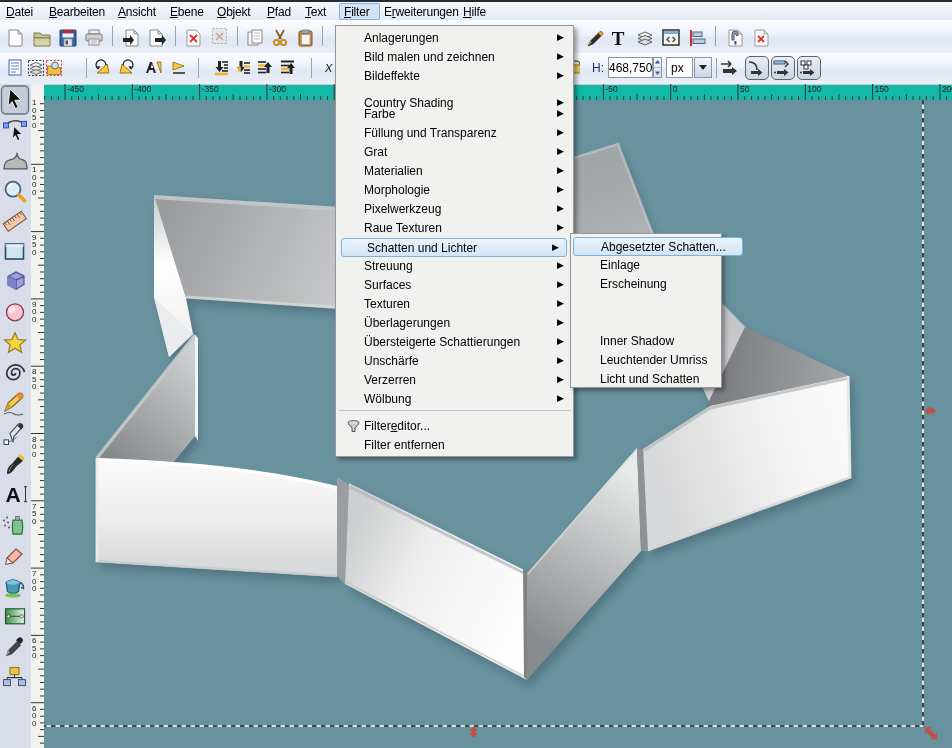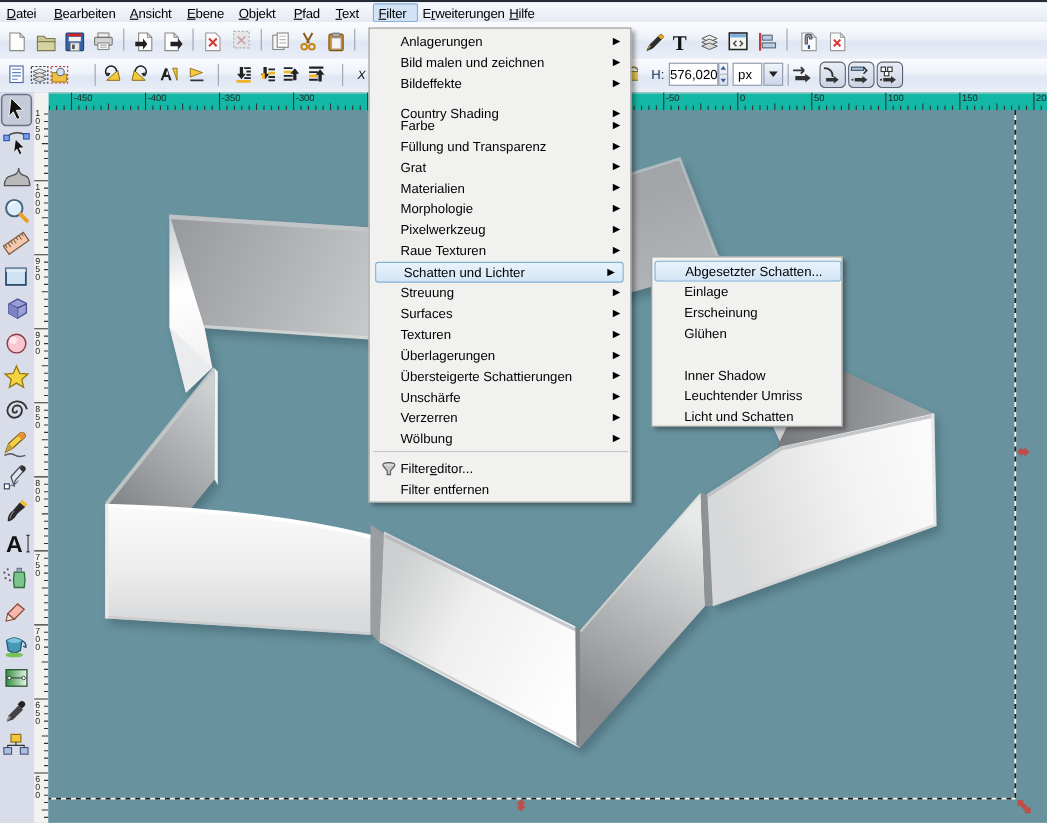--- a/index.html
+++ b/index.html
@@ -24,21 +24,21 @@
   
   #hruler{left:44px;top:84px;width:908px;height:16px;background:#14b8a6;box-shadow:inset 0 1px 0 #c8cdd6;}
   #corner{left:31px;top:84px;width:13px;height:16px;background:#f2f2f1;}
   #vruler{left:31px;top:100px;width:13px;height:648px;background:#f2f2f1;}
   #toolbox{left:0;top:84px;width:31px;height:664px;background:#d8dde9;}
   #canvas{left:44px;top:100px;width:908px;height:648px;background:#68929e;overflow:hidden;}
   
   .menu{background:#f1f1ef;border:1px solid #979797;box-shadow:3px 3px 4px rgba(0,0,0,.35);
         box-sizing:border-box;}
   #fmenu{left:335px;top:25px;width:239px;height:432px;}
-  #smenu{left:592px;top:233px;width:174px;height:155px;}
+  #smenu{left:570px;top:233px;width:152px;height:155px;}
   .mitem{position:absolute;left:3px;width:232px;height:19px;font-size:12px;color:#000;}
   .mitem .lbl{position:absolute;left:25px;top:2px;}
   .mitem .arr{position:absolute;right:7px;top:3px;font-size:9px;}
   .hl{background:linear-gradient(180deg,#e9f3fb,#d2e5f6);border:1px solid #7fb0d7;border-radius:3px;box-sizing:border-box;}
   .sitem{position:absolute;left:2px;width:170px;height:19px;font-size:12px;color:#000;}
   .sitem .lbl{position:absolute;left:27px;top:2px;}
   svg{display:block;}
 </style>
 </head>
 <body>
@@ -231,21 +231,21 @@
         <text x="0" y="10" font-size="11" font-style="italic" font-family="Liberation Sans" fill="#111">X</text>
       </g>
 </svg>
 <div style="position:absolute;left:570px;top:4px;width:10px;height:18px;overflow:hidden;">
       <svg width="14" height="18">
         <path d="M2,8 a4,4 0 0 1 8,0" fill="none" stroke="#8a7630" stroke-width="1.6"></path>
         <rect x="0.5" y="8" width="11" height="8" rx="1" fill="#e8c94f" stroke="#8a7630"></rect>
       </svg>
     </div>
 <div style="position:absolute;left:592px;top:8px;font-size:12px;color:#15325d;">H:</div>
-<div style="position:absolute;left:608px;top:4px;width:45px;height:21px;background:#fff;border:1px solid #8a96a8;box-sizing:border-box;font-size:12px;color:#000;text-align:right;padding:3px 2px 0 0;">576,020</div>
+<div style="position:absolute;left:608px;top:4px;width:45px;height:21px;background:#fff;border:1px solid #8a96a8;box-sizing:border-box;font-size:12px;color:#000;text-align:right;padding:3px 2px 0 0;">468,750</div>
 <div style="position:absolute;left:653px;top:4px;width:9px;height:21px;background:linear-gradient(180deg,#f4f6fa,#d9e0ec);border:1px solid #8a96a8;box-sizing:border-box;">
   <svg width="7" height="19">
         <path d="M3.5,2 l2.5,3.5 h-5 Z" fill="#3a5a9a"></path>
         <path d="M3.5,17 l2.5,-3.5 h-5 Z" fill="#3a5a9a"></path>
         <line x1="0" y1="9.5" x2="7" y2="9.5" stroke="#aab4c4"></line>
       </svg>
 </div>
 <div style="position:absolute;left:666px;top:4px;width:27px;height:21px;background:#fff;border:1px solid #8a96a8;box-sizing:border-box;font-size:12px;color:#000;padding:3px 0 0 4px;">px</div>
 <div style="position:absolute;left:694px;top:4px;width:18px;height:21px;background:linear-gradient(180deg,#f2f5fa,#ccd6e8);border:1px solid #8a96a8;box-sizing:border-box;">
       <svg width="16" height="19">
@@ -897,23 +897,20 @@
 <div id="smenu" class="menu abs">
   <div class="sitem hl" style="top:3px">
       <span class="lbl">Abgesetzter Schatten...</span>
     </div>
   <div class="sitem" style="top:22px">
       <span class="lbl">Einlage</span>
     </div>
   <div class="sitem" style="top:41px">
       <span class="lbl">Erscheinung</span>
     </div>
-  <div class="sitem" style="top:60px">
-      <span class="lbl">Glühen</span>
-    </div>
   <div class="sitem" style="top:98px">
       <span class="lbl">Inner Shadow</span>
     </div>
   <div class="sitem" style="top:136px">
       <span class="lbl">Licht und Schatten</span>
     </div>
   <div class="sitem" style="top:117px">
       <span class="lbl">Leuchtender Umriss</span>
     </div>
 </div>

